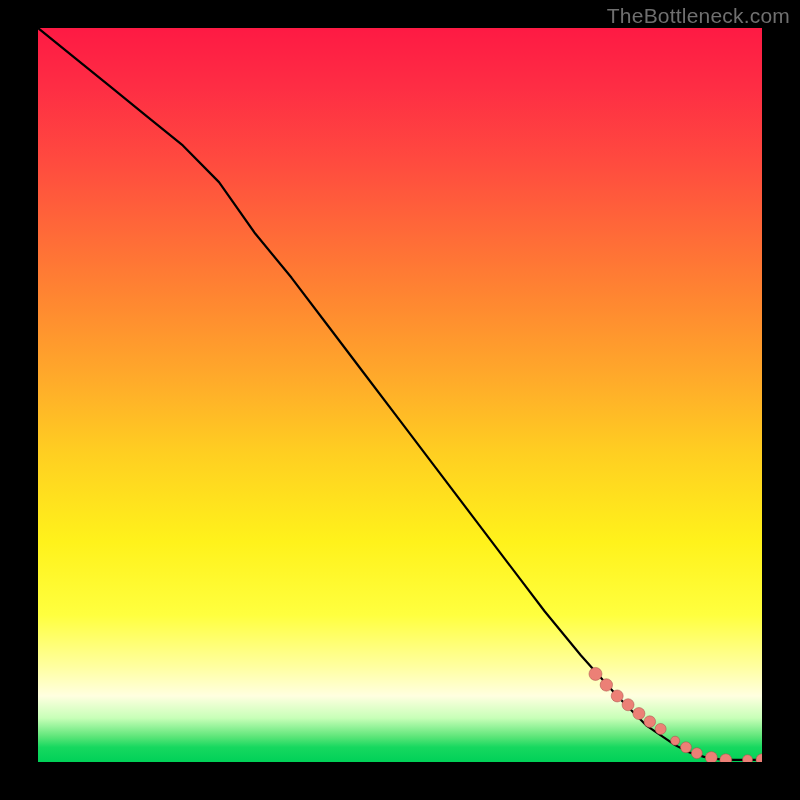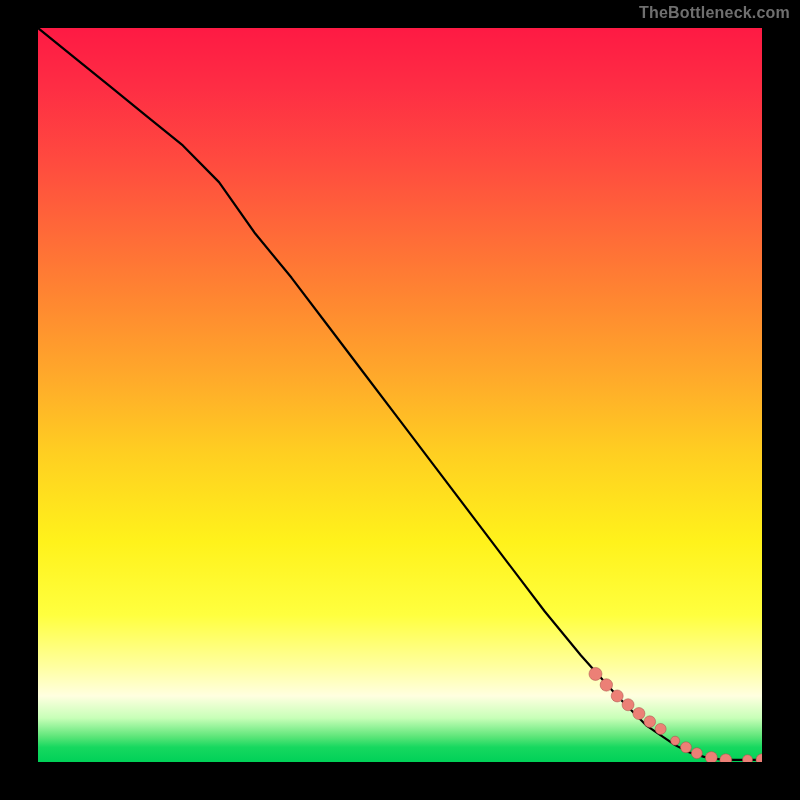--- a/index.html
+++ b/index.html
@@ -8,22 +8,22 @@
     position: relative;
     width: 800px;
     height: 800px;
     background: #000;
   }
   .watermark {
     position: absolute;
     top: 4px;
     right: 10px;
     font-family: Arial, Helvetica, sans-serif;
-    font-size: 16px;
-    font-weight: 700;
+    font-size: 21px;
+    font-weight: 400;
     color: #6f6f6f;
     letter-spacing: 0.2px;
     z-index: 10;
   }
   .plot {
     position: absolute;
     left: 38px;
     top: 28px;
     width: 724px;  
     height: 734px; 

